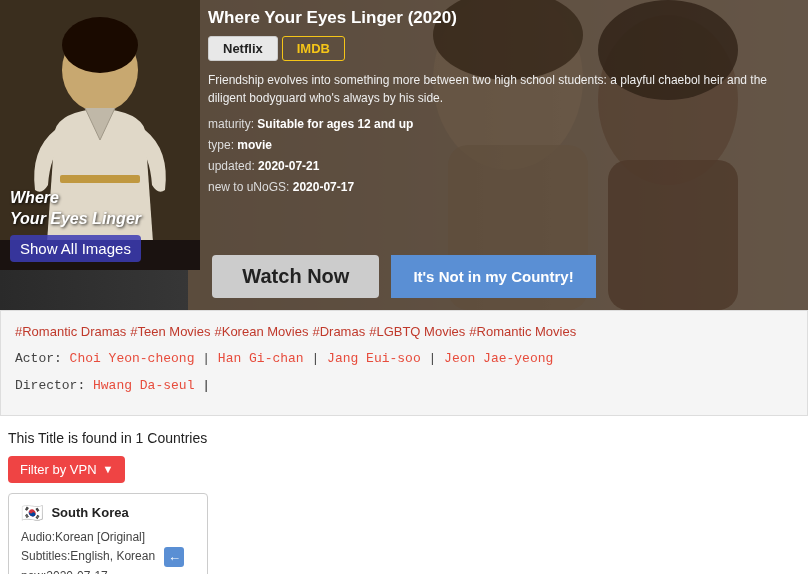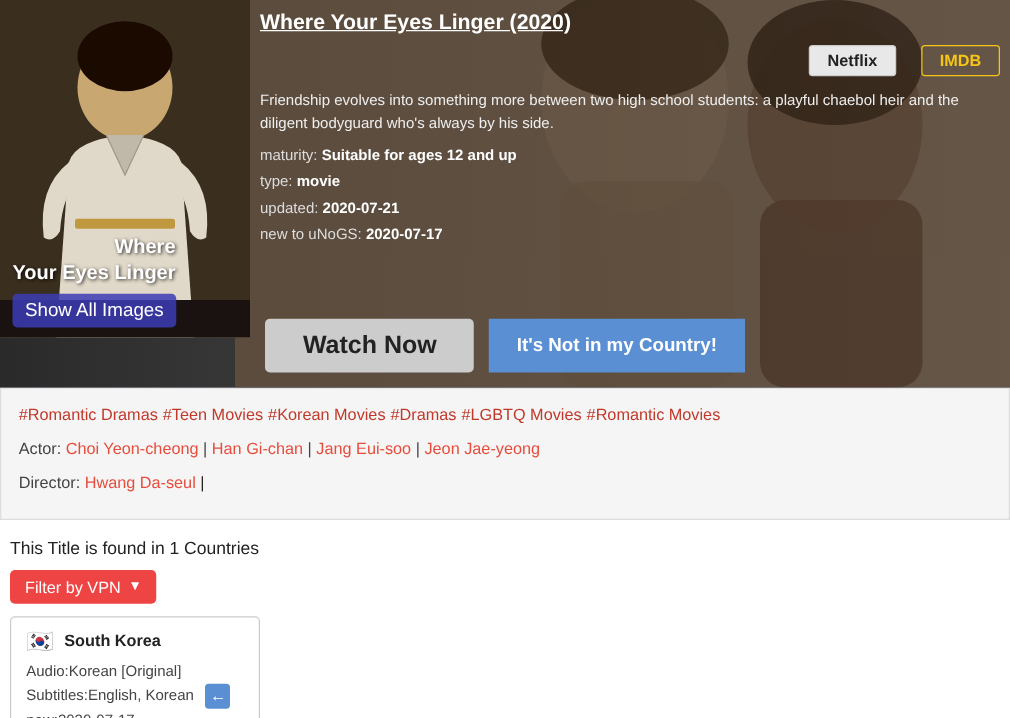--- a/index.html
+++ b/index.html
@@ -68,24 +68,24 @@
       height: 100%;
     }
 
     .poster-title {
       position: absolute;
       bottom: 40px;
       left: 10px;
       color: #fff;
       font-size: 16px;
       font-weight: bold;
+      font-style: italic;
       line-height: 1.3;
       text-shadow: 1px 1px 3px rgba(0,0,0,0.8);
       z-index: 3;
-      text-align: right;
     }
 
     .show-all-images-btn {
       position: absolute;
       bottom: 8px;
       left: 10px;
       background: rgba(60,60,180,0.85);
       color: #fff;
       border: none;
       border-radius: 4px;
@@ -102,28 +102,26 @@
       right: 8px;
       z-index: 3;
       color: #fff;
     }
 
     .hero-title {
       font-size: 17px;
       font-weight: bold;
       color: #fff;
       margin-bottom: 8px;
-      text-decoration: underline;
     }
 
     .tabs {
       display: flex;
-      gap: 20px;
+      gap: 4px;
       margin-bottom: 10px;
-      justify-content: flex-end;
     }
 
     .tab {
       padding: 4px 14px;
       border: 1px solid #aaa;
       border-radius: 3px;
       cursor: pointer;
       font-size: 13px;
       font-weight: bold;
     }
@@ -217,20 +215,21 @@
       font-size: 13px;
       cursor: pointer;
       text-decoration: none;
     }
 
     .people-row {
       font-size: 13px;
       color: #222;
       margin-bottom: 4px;
       line-height: 1.8;
+      font-family: Liberation Mono, monospace;
     }
 
     .people-row .label {
       color: #444;
     }
 
     .people-row a {
       color: #e74c3c;
       text-decoration: none;
     }

